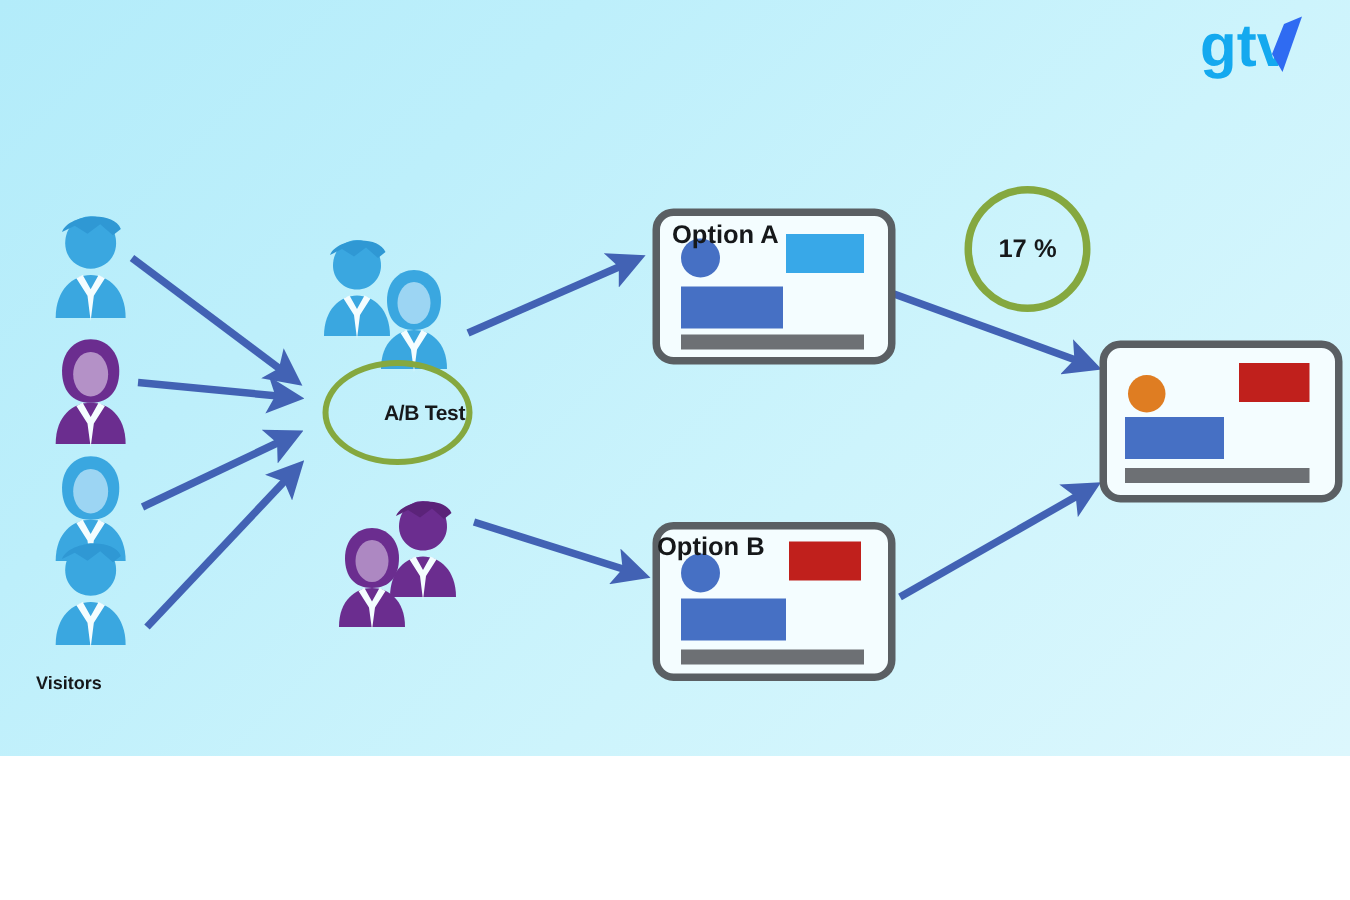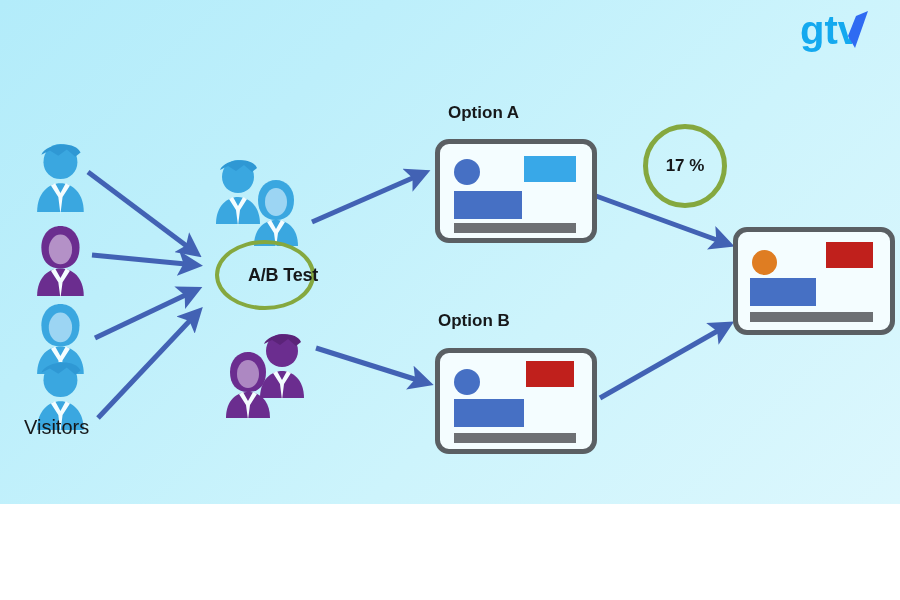--- a/index.html
+++ b/index.html
@@ -47,21 +47,21 @@
     height: 62px;
     border: 4px solid #85a83f;
     border-radius: 50%;
     background: transparent;
     display: flex;
     align-items: center;
     justify-content: center;
     z-index: 5;
   }
   #ab-test-node .node-label {
-    font-size: 18px;
+    font-size: 14px;
     font-weight: bold;
     color: #16181a;
     letter-spacing: -0.2px;
     white-space: nowrap;
     margin-left: 36px;
   }
 
   
   .pct-badge {
     position: absolute;
@@ -101,31 +101,32 @@
   }
   .m-rect { position: absolute; }
 
   .card-title {
     position: absolute;
     font-size: 17px;
     font-weight: bold;
     color: #16181a;
     z-index: 5;
     white-space: nowrap;
+    margin-top: 44px;
   }
   #title-option-a { left: 448px; top: 103px; }
   #title-option-b { left: 438px; top: 311px; }
 
   
   #visitors-label {
     position: absolute;
     left: 24px;
-    top: 416px;
-    font-size: 20px;
-    font-weight: normal;
+    top: 448px;
+    font-size: 12px;
+    font-weight: bold;
     color: #16181a;
     z-index: 5;
     white-space: nowrap;
   }
 </style>
 </head>
 <body>
 
 <div id="canvas">
 

